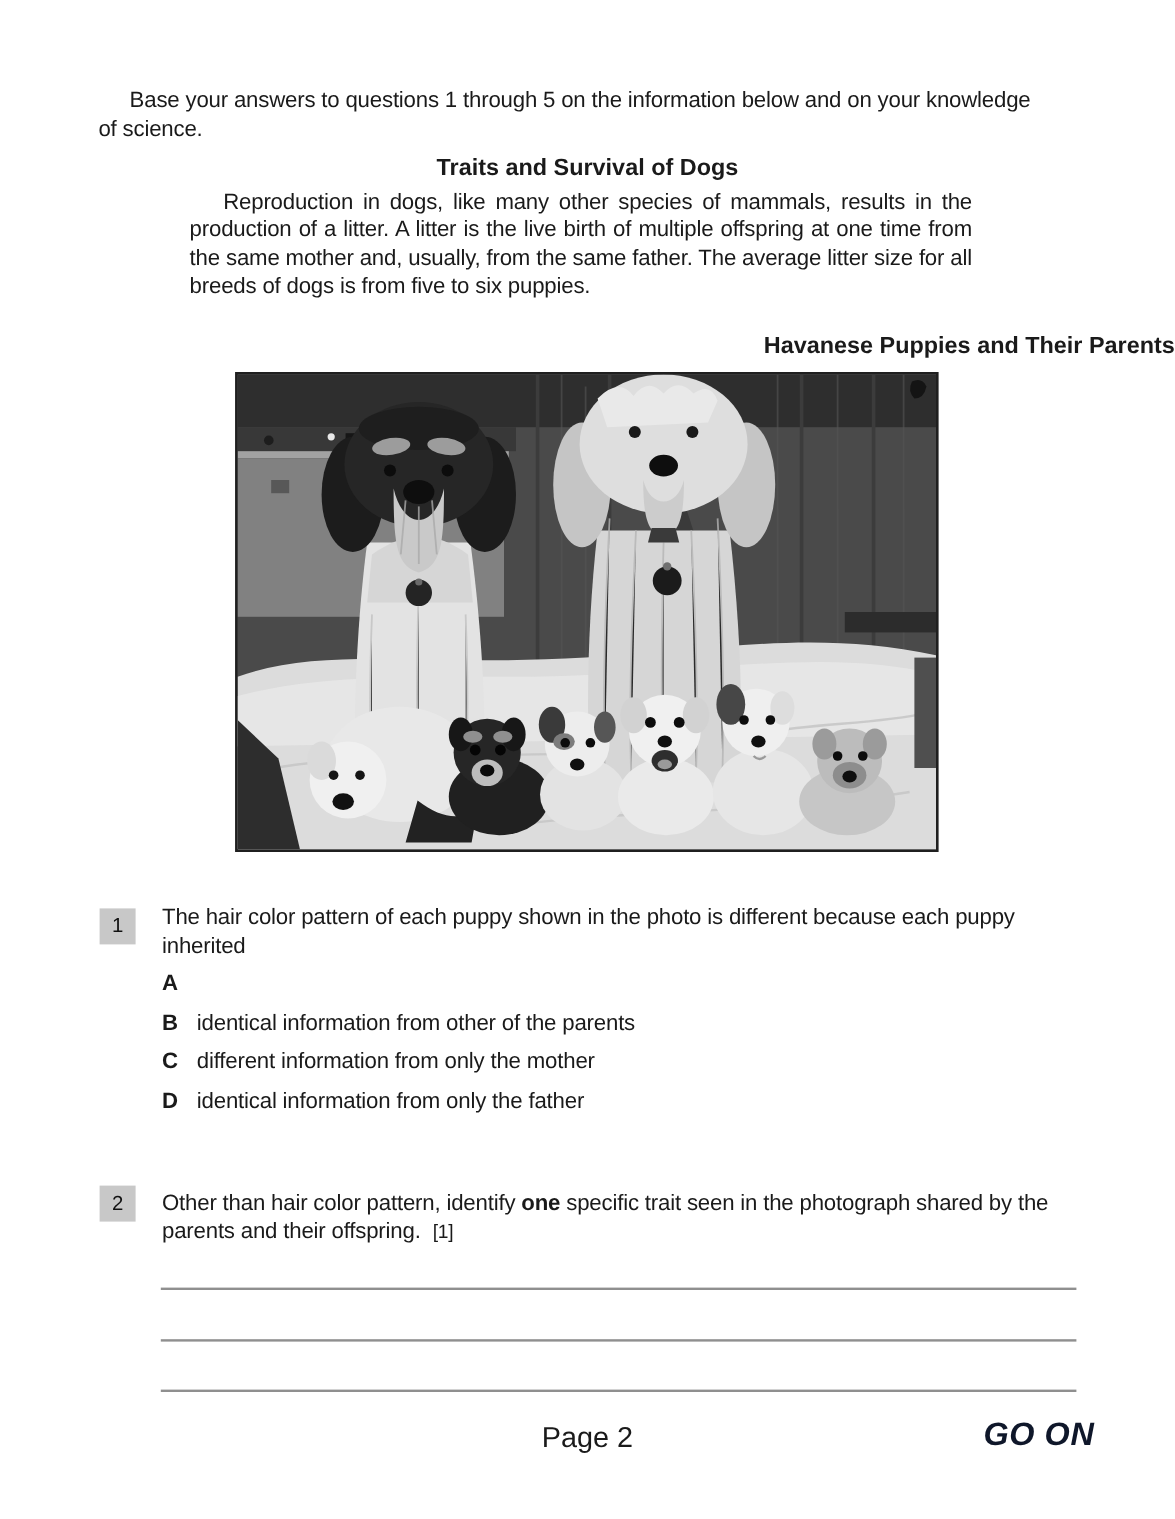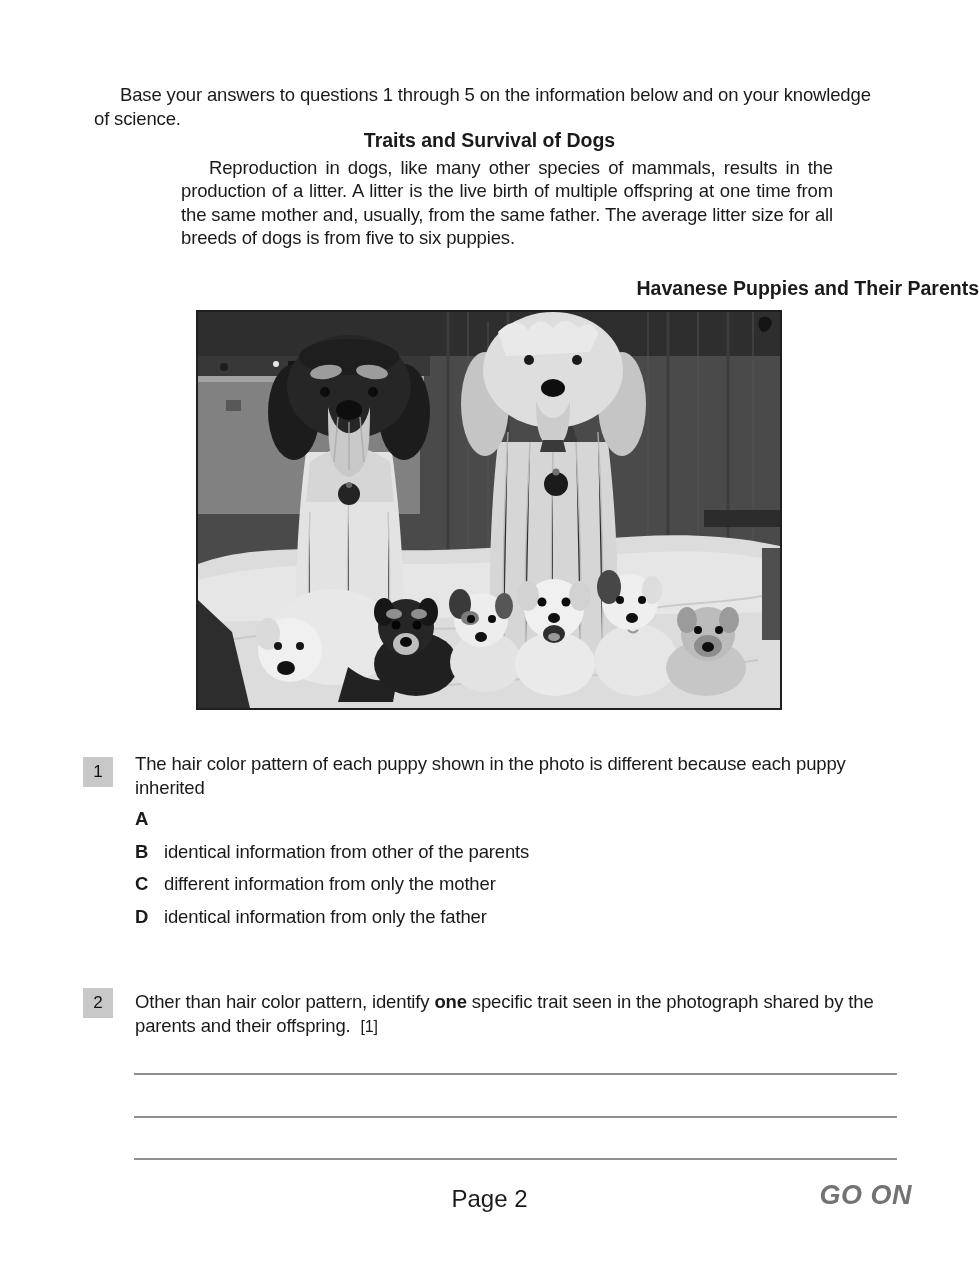--- a/index.html
+++ b/index.html
@@ -7,28 +7,28 @@
     position:relative;
     width:979px; height:1266px;
     background:#ffffff;
     font-family:"Liberation Sans", sans-serif;
     color:#1a1a1a;
     overflow:hidden;
   }
   .intro {
     position:absolute; left:82px; top:71px; width:786px;
     font-size:18.5px; line-height:23.5px; letter-spacing:-0.15px;
-    text-indent:26px; margin:12px;
+    text-indent:26px; margin:0;
   }
   .passage-title {
     position:absolute; left:0; top:129px; width:979px;
     text-align:center; font-size:19.5px; font-weight:bold; margin:0;
   }
   .passage {
-    position:absolute; left:181px; top:156px; width:652px;
+    position:absolute; left:158px; top:156px; width:652px;
     font-size:18.5px; line-height:23.3px; letter-spacing:-0.15px;
     text-align:justify; text-indent:28px; margin:0;
   }
   .photo-caption {
     position:absolute; left:0; top:277px; width:979px;
     text-align:right; font-size:19.5px; font-weight:bold; margin:0;
   }
   .photo-frame {
     position:absolute; left:196px; top:310px;
     width:582px; height:396px;
@@ -66,21 +66,21 @@
   .line-1 { top:1073px; }
   .line-2 { top:1116px; }
   .line-3 { top:1158px; }
   .page-num {
     position:absolute; left:0; top:1185px; width:979px;
     text-align:center; font-size:24px; margin:0;
   }
   .go-on {
     position:absolute; right:67px; top:1180px;
     font-size:27px; font-weight:bold; font-style:italic;
-    letter-spacing:0.5px; color:#737373;
+    letter-spacing:0.5px; color:#0f172a;
   }
 </style>
 </head>
 <body>
 
 <div class="page">
 
   <p class="intro">Base your answers to questions 1 through 5 on the information below and on your knowledge of science.</p>
 
   <h3 class="passage-title">Traits and Survival of Dogs</h3>

